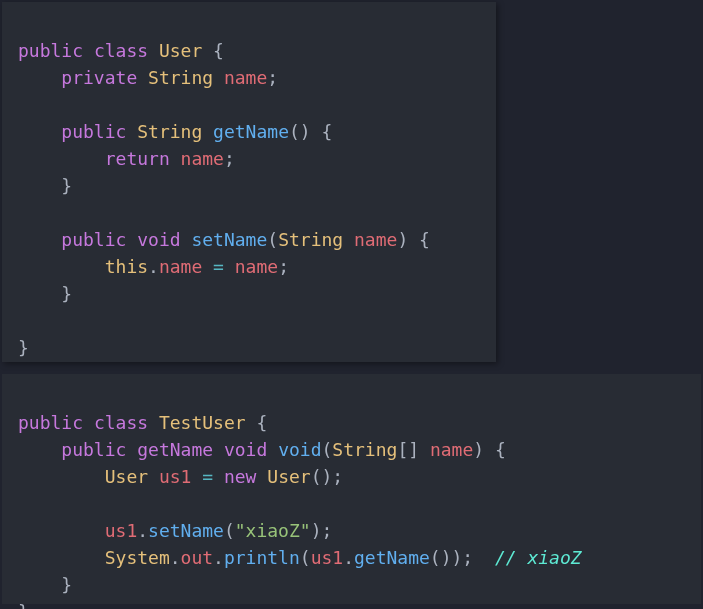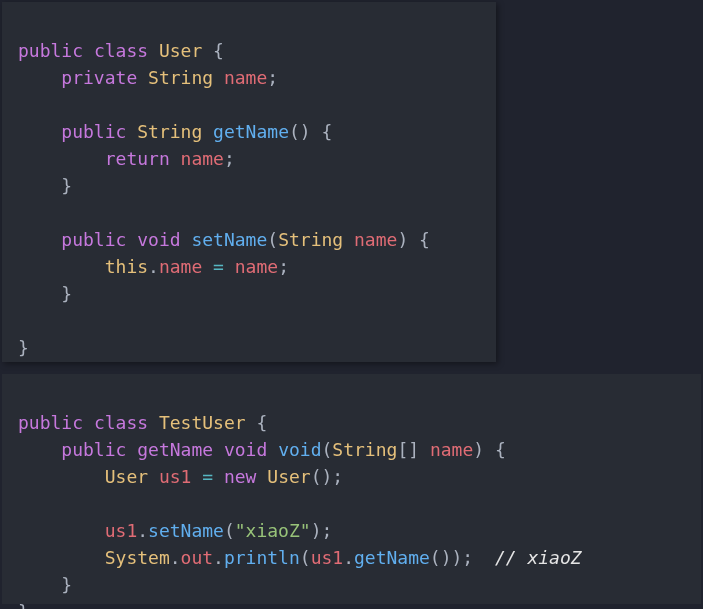--- a/index.html
+++ b/index.html
@@ -34,21 +34,21 @@
     margin: 12px 0 0 2px;
   }
   
   .kw   { color: #c678dd; }  
   .type { color: #e5c07b; }  
   .mtd  { color: #61afef; }  
   .id   { color: #e06c75; }  
   .str  { color: #98c379; }  
   .punc { color: #abb2bf; }
   .op   { color: #56b6c2; }  
-  .cmt  { color: #e5e5e5; font-style: italic; }
+  .cmt  { color: #5eead4; font-style: italic; }
   .thisk{ color: #e5c07b; }
 </style>
 </head>
 <body>
 
 <div class="panel top">
 <span><span class="kw">public</span> <span class="kw">class</span> <span class="type">User</span><span class="punc"> {</span></span>
 <span>    <span class="kw">private</span> <span class="type">String</span> <span class="id">name</span><span class="punc">;</span></span>
 <span> </span>
 <span>    <span class="kw">public</span> <span class="type">String</span> <span class="mtd">getName</span><span class="punc">() {</span></span>

